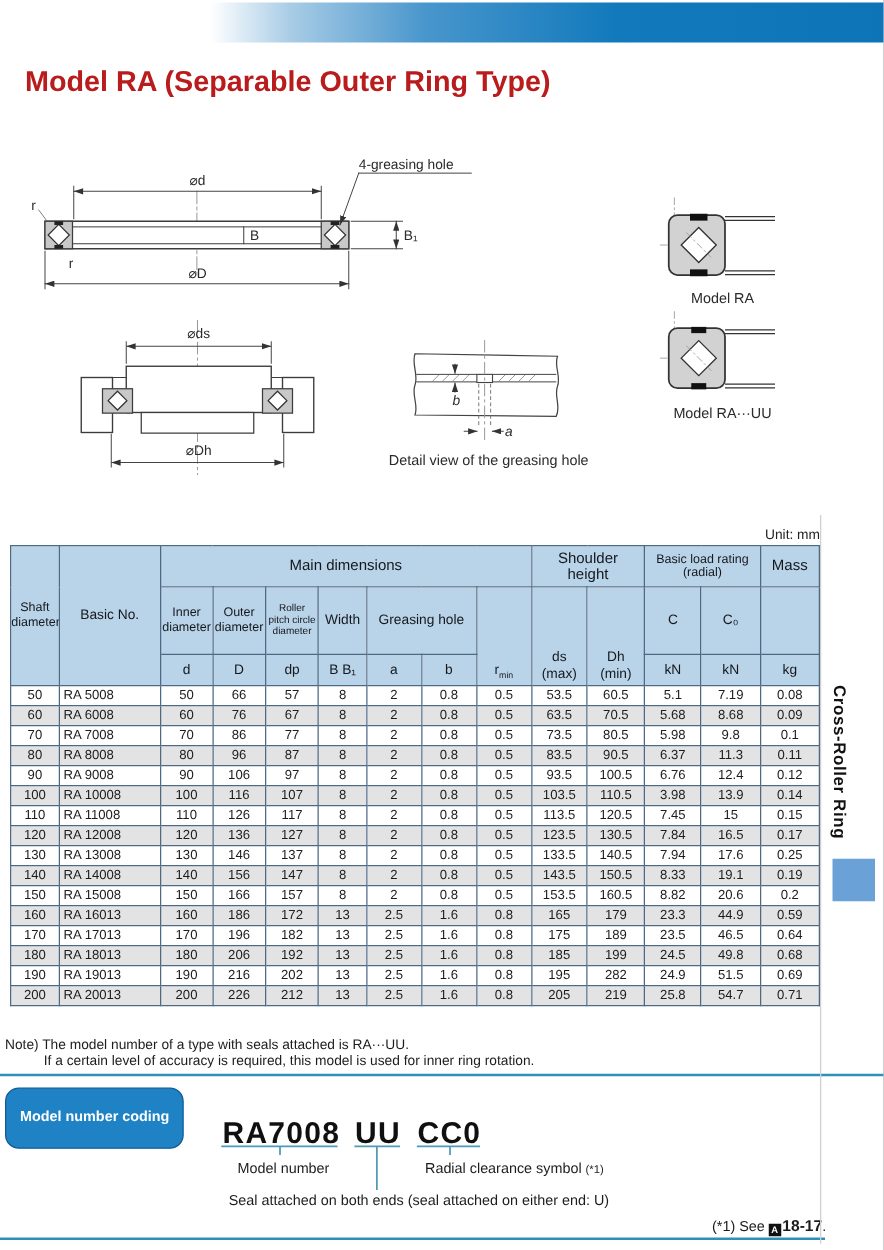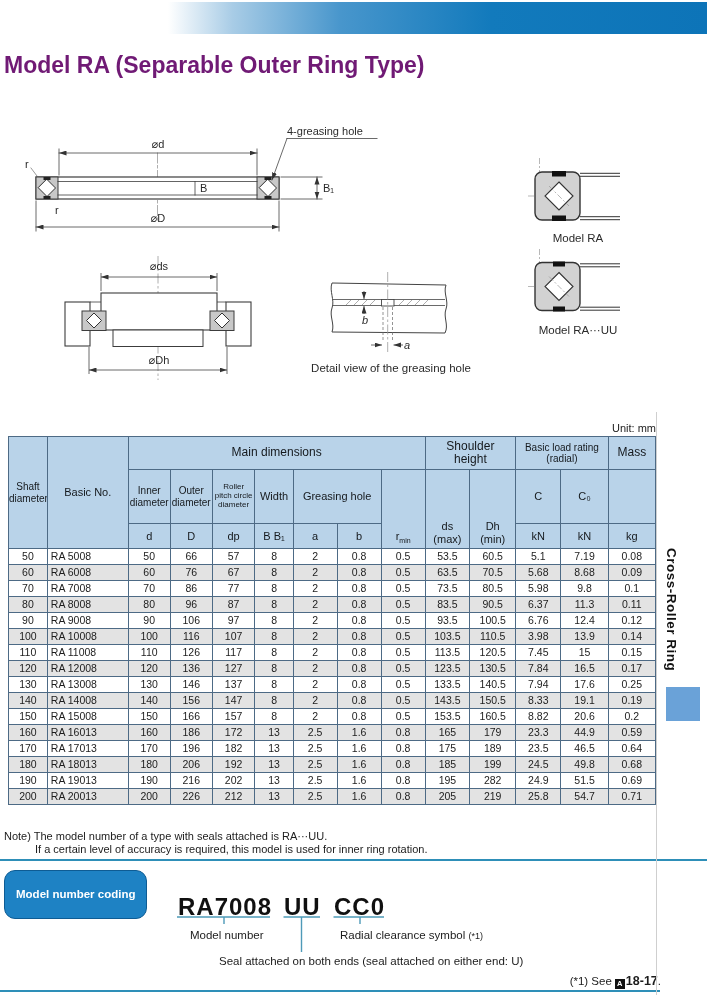--- a/index.html
+++ b/index.html
@@ -4,21 +4,21 @@
 <style>
   html,body{margin:0;padding:0;background:#888;}
   #page{
     position:relative;width:707px;height:1000px;background:#ffffff;overflow:hidden;
     font-family:"Liberation Sans","DejaVu Sans",sans-serif;color:#1c1c1c;margin:0 auto;
   }
   
   #topbar{position:absolute;top:2px;left:168px;width:539px;height:32px;
     background:linear-gradient(90deg,#ffffff 0%,#a8cce6 12%,#4896cc 32%,#127abc 60%,#0d74b8 100%);}
   
-  #title{position:absolute;top:52px;left:4px;font-size:23px;font-weight:bold;color:#701a75;letter-spacing:0px;}
+  #title{position:absolute;top:52px;left:20px;font-size:23px;font-weight:bold;color:#b91c1c;letter-spacing:0px;}
   
   #diagrams{position:absolute;top:100px;left:0;width:707px;height:315px;}
   .dlabel{font-size:11px;fill:#2a2a2a;}
   .dlabel-i{font-size:11px;font-style:italic;fill:#2a2a2a;}
   .dcaption{font-size:11.5px;fill:#2a2a2a;}
   
   #unit{position:absolute;top:422px;left:8px;width:648px;text-align:right;font-size:11px;color:#222;}
   
   #ra-table{position:absolute;top:436px;left:8px;border-collapse:collapse;table-layout:fixed;width:648px;font-size:10.5px;}
   #ra-table th,#ra-table td{border:1px solid #4d6a85;overflow:hidden;}
@@ -43,21 +43,21 @@
     background:#1e82c4;border:1.5px solid #0e5c94;border-radius:11px;color:#fff;
     font-size:11.5px;font-weight:bold;padding:16px 11px;}
   
   .bigpart{position:absolute;top:893px;font-size:24px;font-weight:bold;letter-spacing:1px;color:#101010;}
   #bp-model{left:178px;} #bp-seal{left:284px;} #bp-clear{left:334px;}
   #coding-lines{position:absolute;top:910px;left:0;width:707px;height:60px;}
   .codelabel{position:absolute;font-size:11.5px;color:#1c1c1c;}
   #lbl-model{top:929px;left:190px;text-align:right;}
   #lbl-clear{top:929px;left:340px;}
   #lbl-clear .ref{font-size:9px;}
-  #lbl-seal{top:955px;left:183px;margin-left:36px;}
+  #lbl-seal{top:955px;left:183px;}
   #footnote{position:absolute;top:974px;right:46px;font-size:11.5px;color:#1c1c1c;}
   #footnote b{font-size:12.5px;}
   .ref-icon{display:inline-block;width:10px;height:10px;background:#111;color:#fff;
     font-size:7.5px;font-weight:bold;text-align:center;line-height:10px;vertical-align:-1px;margin:0 1px 0 3px;}
   
   #side-line{position:absolute;left:656px;top:412px;width:1px;height:583px;background:#cfcfcf;}
   #side-label{position:absolute;left:664px;top:548px;height:132px;writing-mode:vertical-rl;
     font-size:13.5px;font-weight:bold;color:#111;letter-spacing:0.5px;}
   #side-square{position:absolute;left:666px;top:687px;width:34px;height:34px;background:#6aa2d8;}
 </style>

